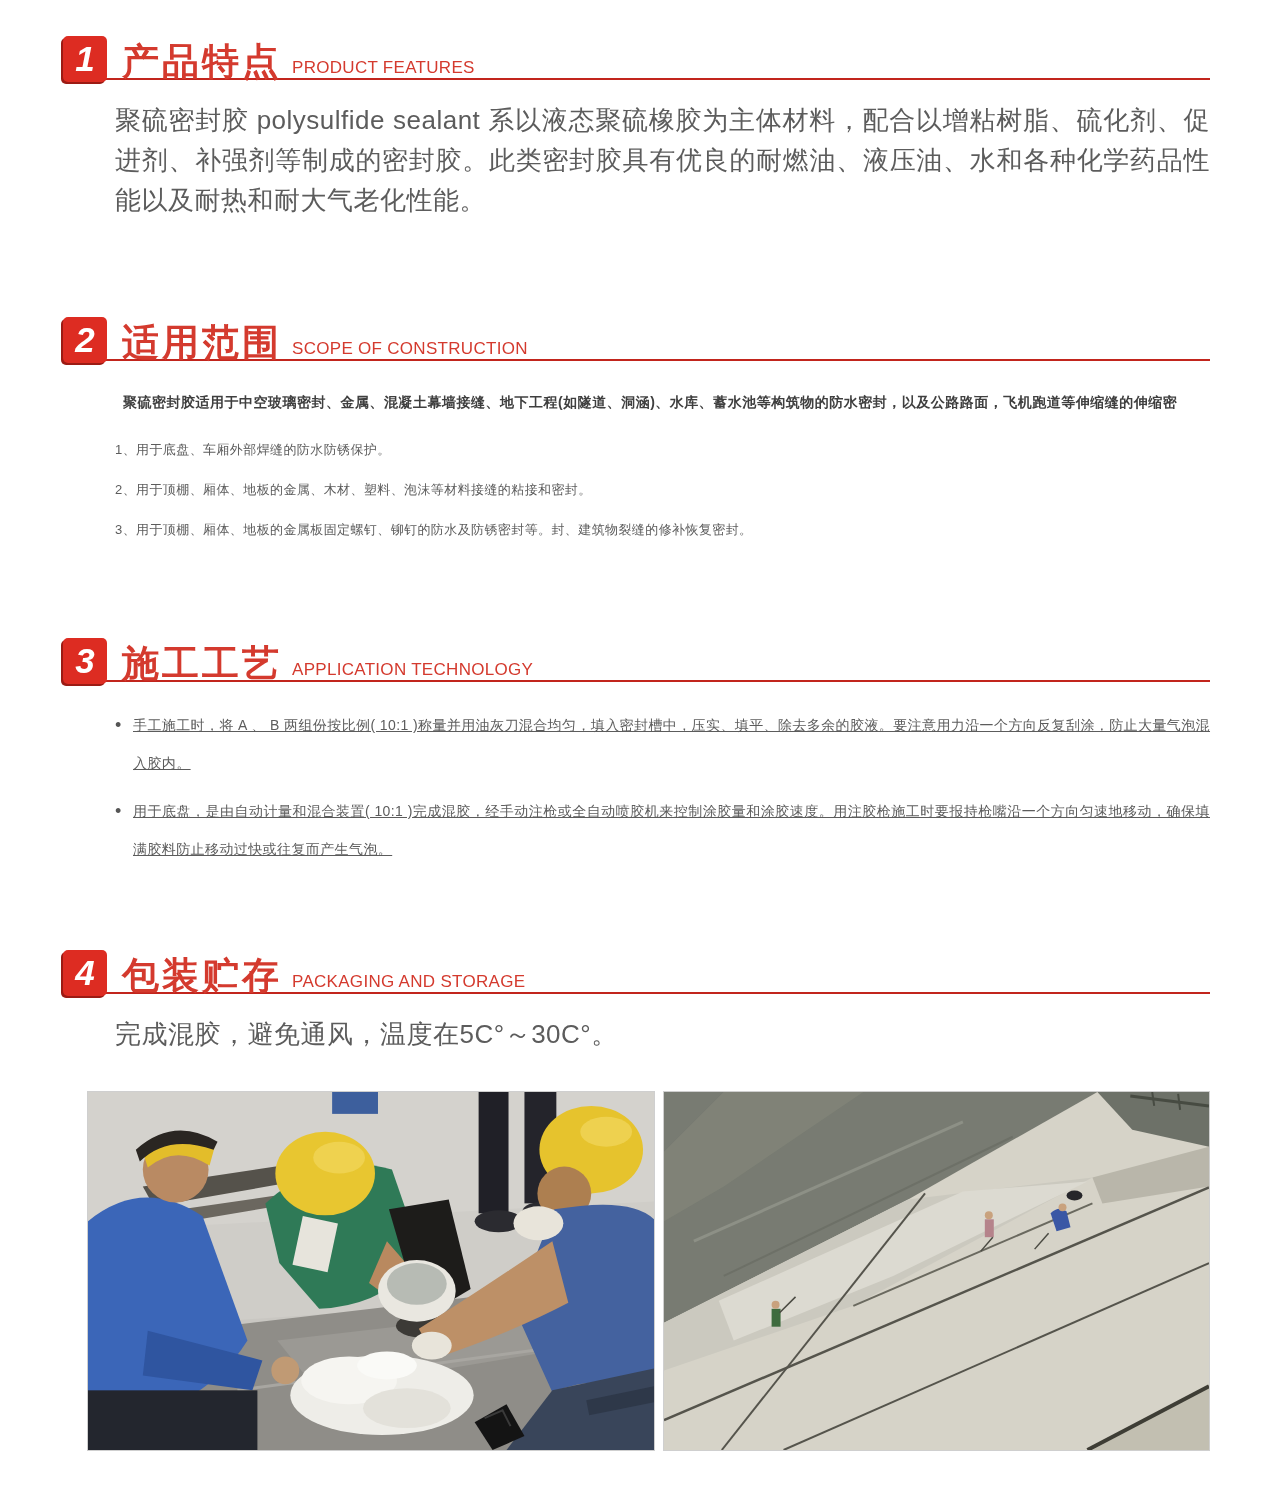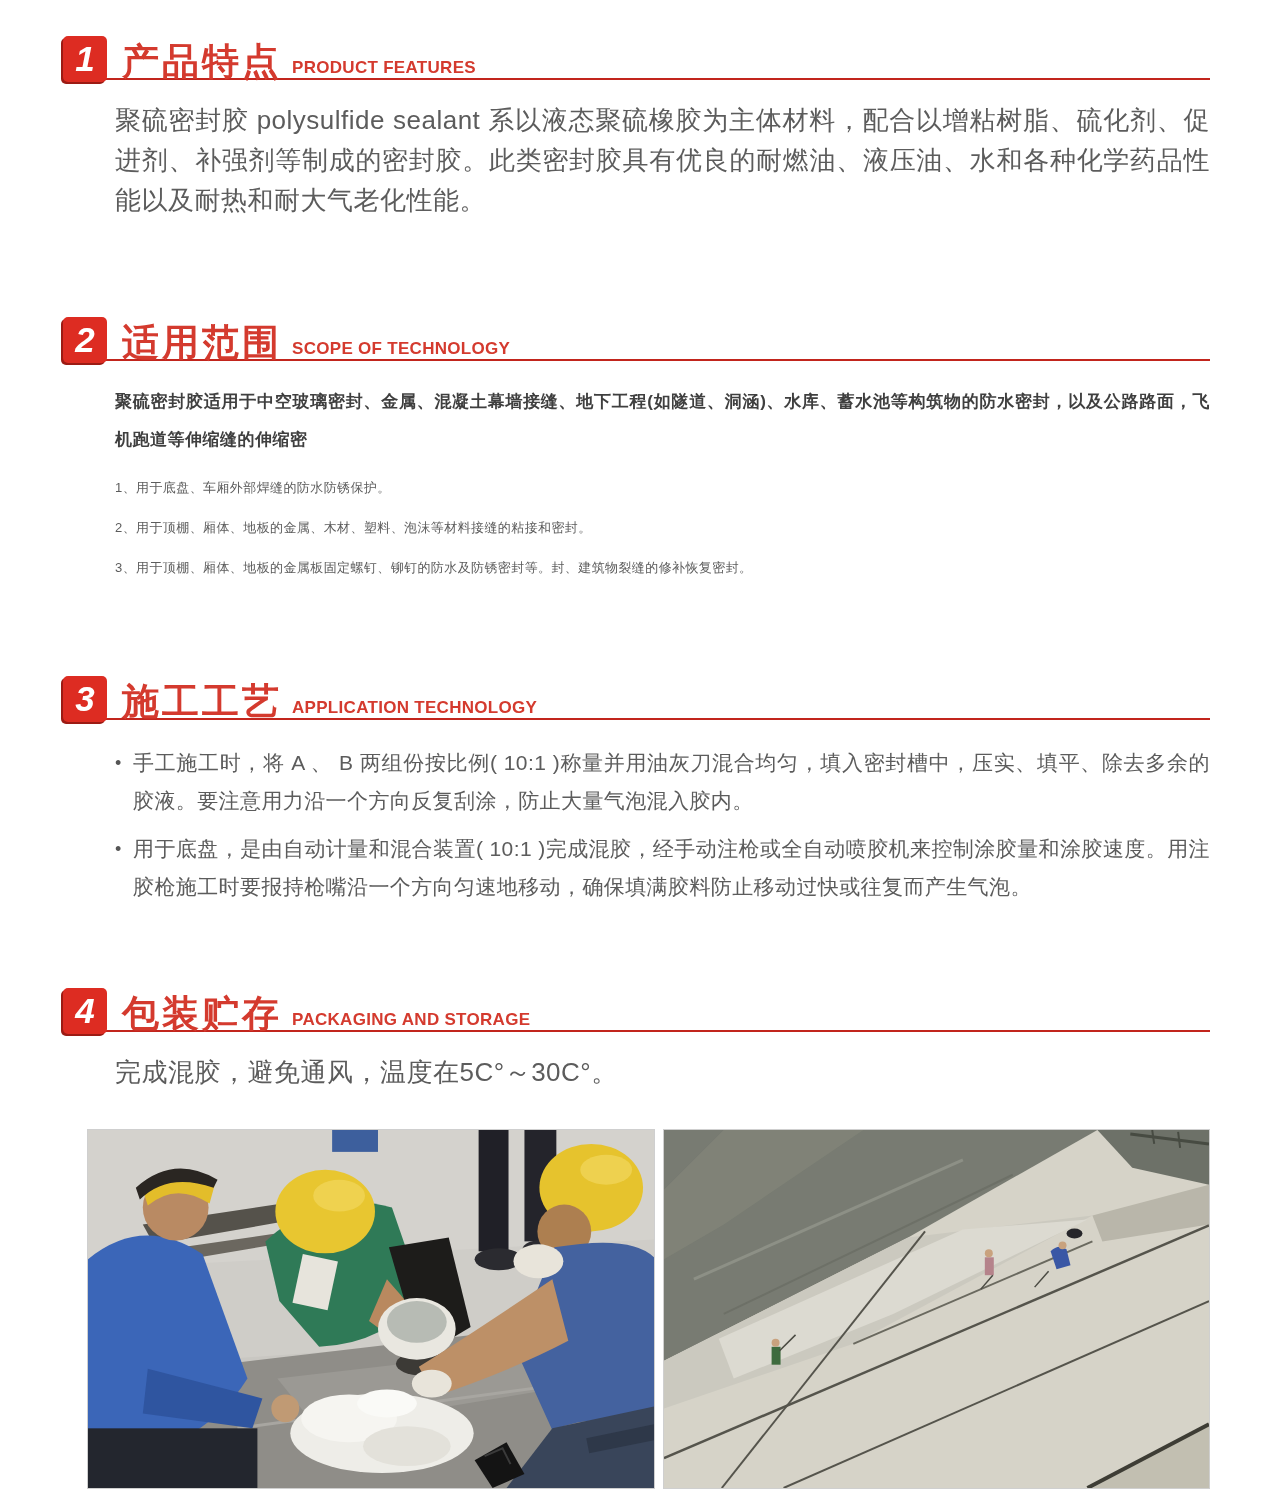--- a/index.html
+++ b/index.html
@@ -24,47 +24,47 @@
     background:#dd2c22;color:#ffffff;border-radius:5px;
     display:flex;align-items:center;justify-content:center;
     font-size:35px;font-weight:bold;font-style:italic;
     box-shadow:-2px 2px 0 #9c1b14;
   }
   .title-cn{
     margin:0 0 2px 15px;font-size:37px;font-weight:bold;
     color:#d43a2e;letter-spacing:3px;line-height:1;z-index:2;text-align:right;
   }
   .title-en{
-    margin:0 0 6px 10px;font-size:17px;font-weight:bold;
+    margin:0 0 6px 10px;font-size:17px;font-weight:normal;
     color:#d43a2e;letter-spacing:.3px;line-height:1;z-index:2;white-space:nowrap;
   }
 
   
   .sec-body{margin:0 70px 0 115px;}
   .para{
     margin:18px 0 0 0;font-size:26px;line-height:40px;
     color:#5c5c5c;letter-spacing:.5px;text-align:justify;
   }
   .lead{
-    margin:20px 0 0 0;font-size:17px;line-height:38px;
+    margin:20px 0 0 8px;font-size:14px;line-height:38px;
     font-weight:bold;color:#3f3f3f;letter-spacing:.5px;text-align:justify;
   }
   .num-list{margin:14px 0 0 0;}
   .num-item{
     font-size:13px;line-height:30px;color:#5c5c5c;
     margin:0 0 10px 0;letter-spacing:.4px;
   }
   .bullet-list{margin:22px 0 0 0;}
   .bullet-item{display:flex;margin:0 0 10px 0;}
   .bullet-dot{
     flex:0 0 18px;font-size:18px;color:#555;line-height:38px;
   }
   .bullet-text{
-    flex:1;font-size:21px;line-height:38px;color:#5c5c5c;
-    letter-spacing:.4px;text-align:justify;
+    flex:1;font-size:14px;line-height:38px;color:#5c5c5c;
+    letter-spacing:.4px;text-align:justify;text-decoration:underline;
   }
 
   #sec1{margin-top:34px;}
   #sec2{margin-top:95px;}
   #sec3{margin-top:91px;}
   #sec4{margin-top:80px;}
 
   
   .photos{display:flex;gap:8px;margin:37px 70px 0 87px;}
   .photo{
@@ -90,21 +90,21 @@
     <div class="sec-body">
       <p class="para">聚硫密封胶 polysulfide sealant 系以液态聚硫橡胶为主体材料，配合以增粘树脂、硫化剂、促进剂、补强剂等制成的密封胶。此类密封胶具有优良的耐燃油、液压油、水和各种化学药品性能以及耐热和耐大气老化性能。</p>
     </div>
   </section>
 
   <section id="sec2">
     <header class="sec-header">
       <div class="sec-rule"></div>
       <div class="badge">2</div>
       <h2 class="title-cn">适用范围</h2>
-      <span class="title-en">SCOPE OF TECHNOLOGY</span>
+      <span class="title-en">SCOPE OF CONSTRUCTION</span>
     </header>
     <div class="sec-body">
       <p class="lead">聚硫密封胶适用于中空玻璃密封、金属、混凝土幕墙接缝、地下工程(如隧道、洞涵)、水库、蓄水池等构筑物的防水密封，以及公路路面，飞机跑道等伸缩缝的伸缩密</p>
       <div class="num-list">
         <div class="num-item">1、用于底盘、车厢外部焊缝的防水防锈保护。</div>
         <div class="num-item">2、用于顶棚、厢体、地板的金属、木材、塑料、泡沫等材料接缝的粘接和密封。</div>
         <div class="num-item">3、用于顶棚、厢体、地板的金属板固定螺钉、铆钉的防水及防锈密封等。封、建筑物裂缝的修补恢复密封。</div>
       </div>
     </div>
   </section>

